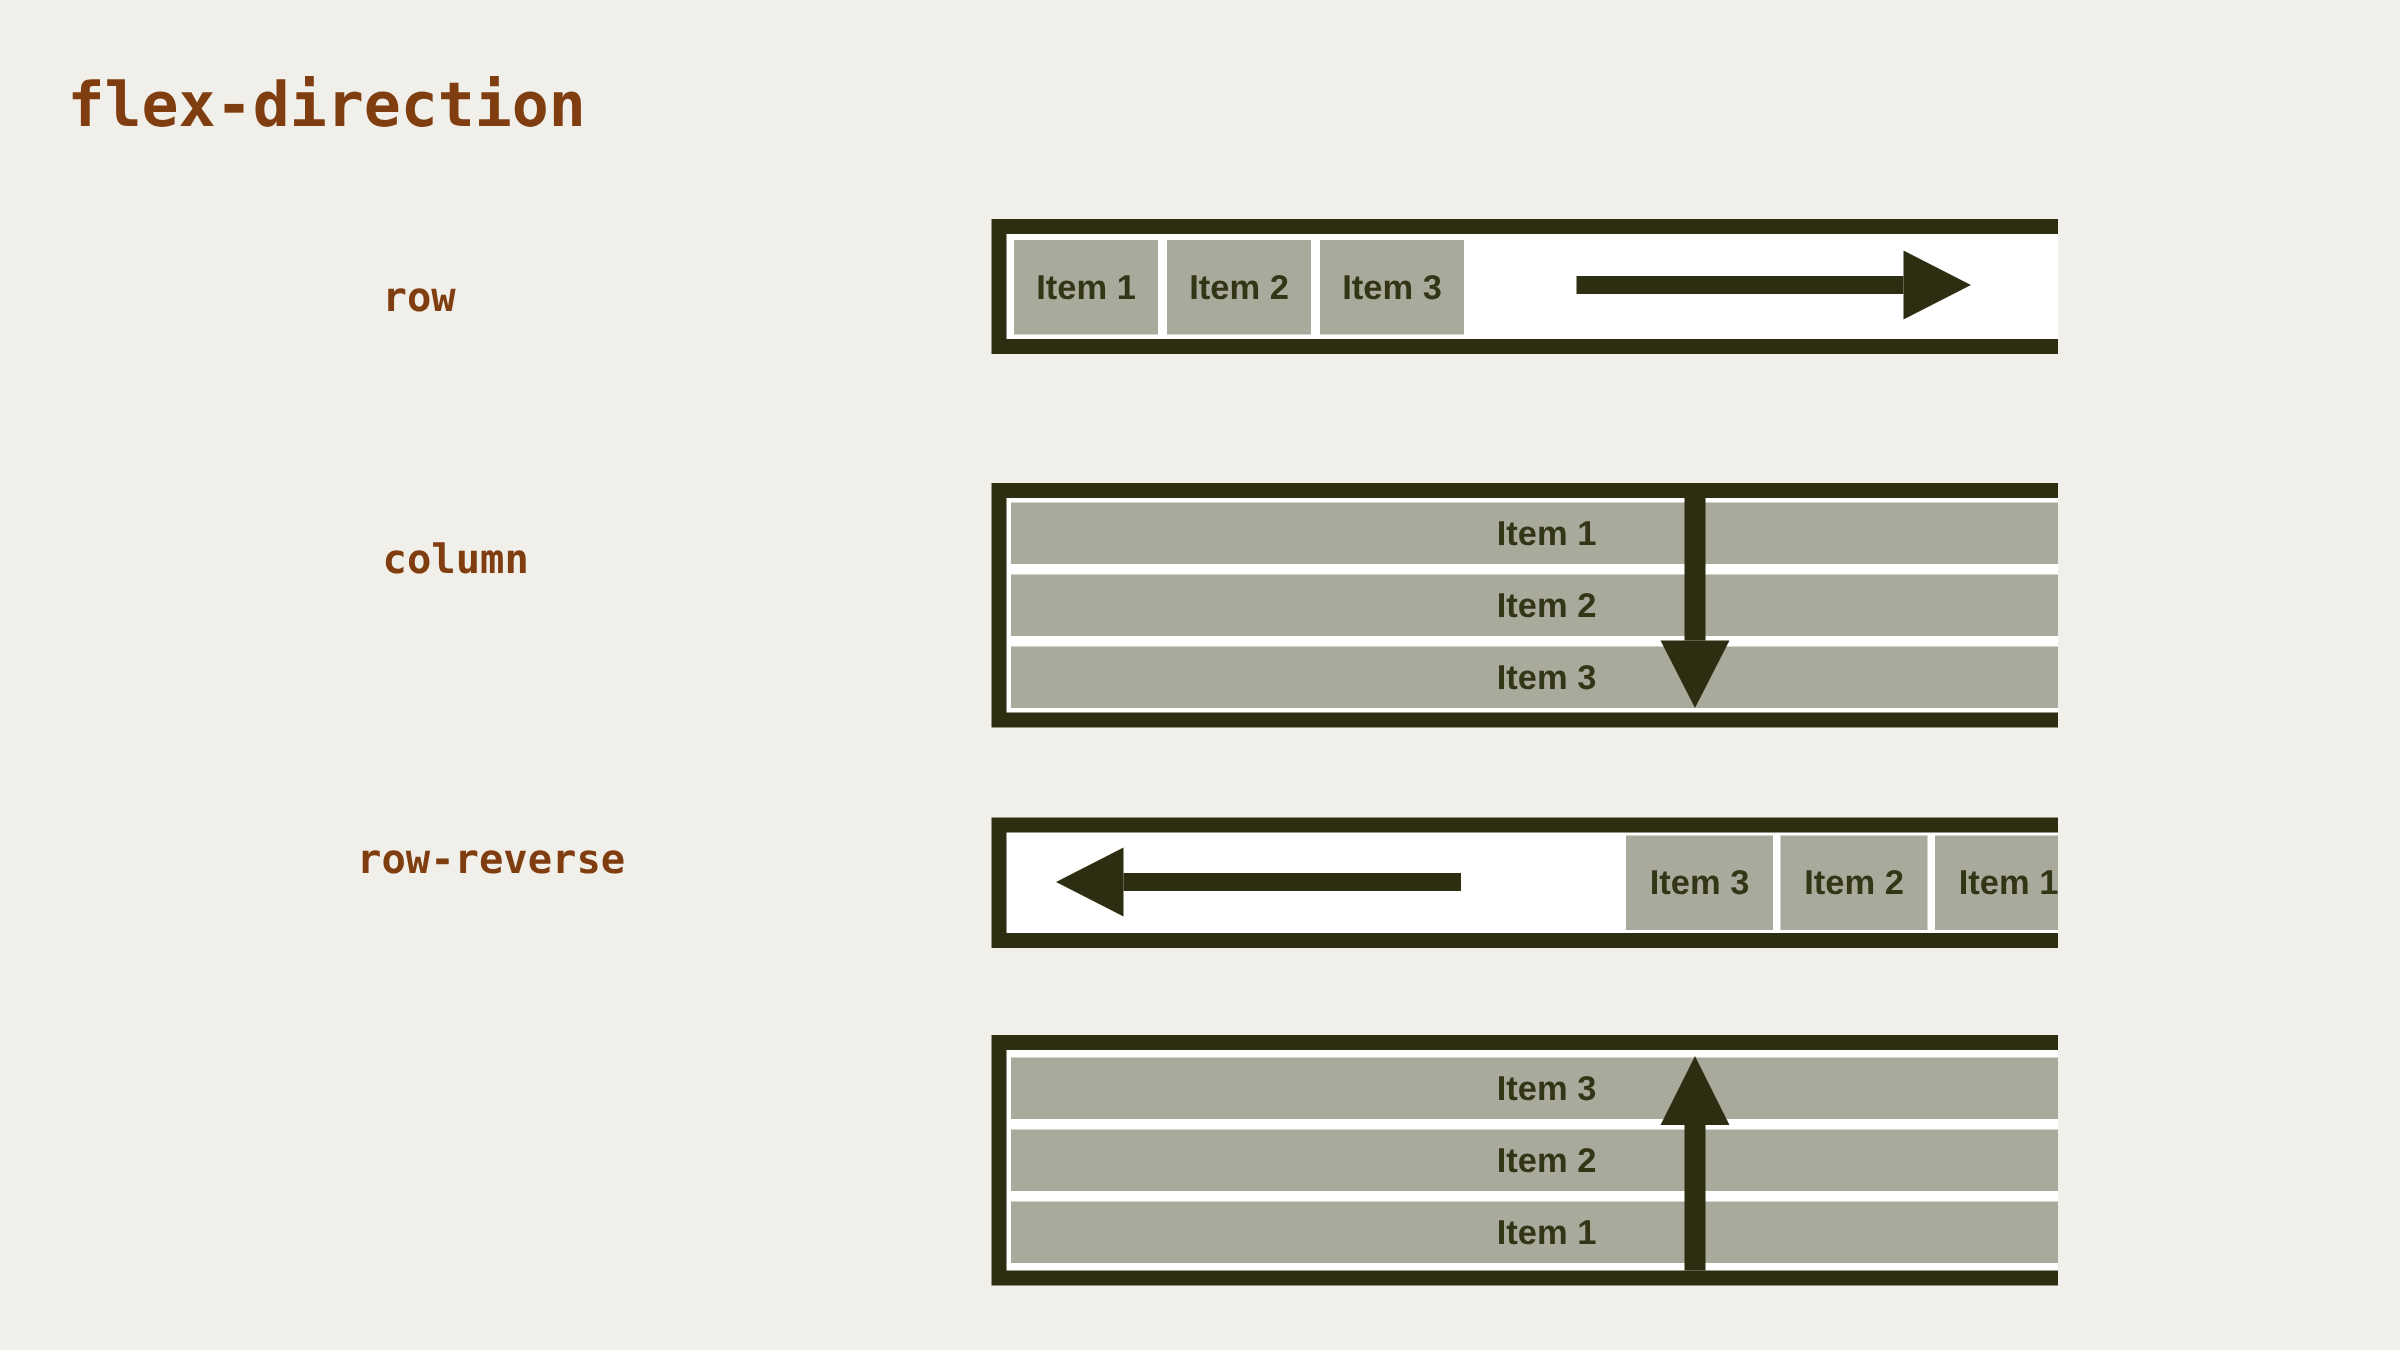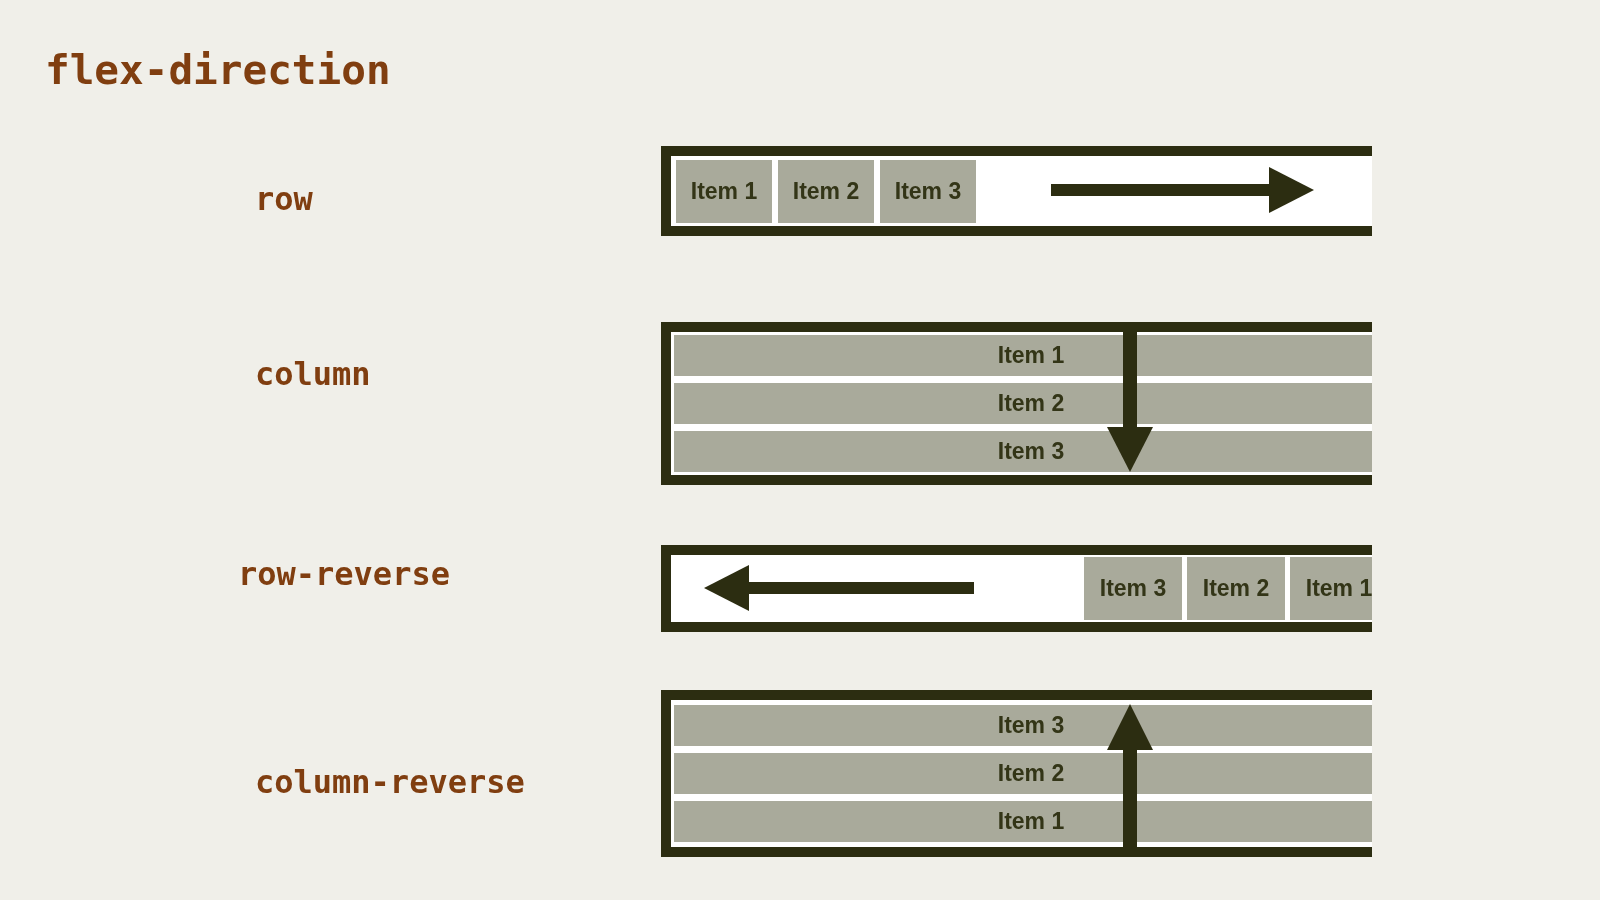--- a/index.html
+++ b/index.html
@@ -17,21 +17,21 @@
   .title{
     position:absolute;left:45px;top:50px;
     font-family:"DejaVu Sans Mono",monospace;
     font-weight:bold;font-size:41px;line-height:40px;
     color:var(--brown);letter-spacing:0px;white-space:nowrap;
   }
 
   .vlabel{
     position:absolute;
     font-family:"DejaVu Sans Mono",monospace;
-    font-weight:bold;font-size:32px;line-height:28px;
+    font-weight:bold;font-size:27px;line-height:28px;
     color:var(--brown);white-space:nowrap;
   }
   #label-row{left:255px;top:185px;}
   #label-column{left:255px;top:360px;}
   #label-row-reverse{left:238px;top:560px;}
   #label-column-reverse{left:255px;top:768px;}
 
   .box{
     position:absolute;left:661px;width:740px;
     background:var(--white);
@@ -120,21 +120,20 @@
   <div class="box" id="box-row-reverse">
     <div class="item">Item 3</div>
     <div class="item">Item 2</div>
     <div class="item">Item 1</div>
     <div class="arrow">
       <div class="shaft"></div>
       <div class="head"></div>
     </div>
   </div>
 
-  <div class="vlabel" id="label-column-reverse">column-reverse</div>
   <div class="box" id="box-column-reverse">
     <div class="bar">Item 3</div>
     <div class="bar">Item 2</div>
     <div class="bar">Item 1</div>
     <div class="arrow">
       <div class="shaft"></div>
       <div class="head"></div>
     </div>
   </div>
 

